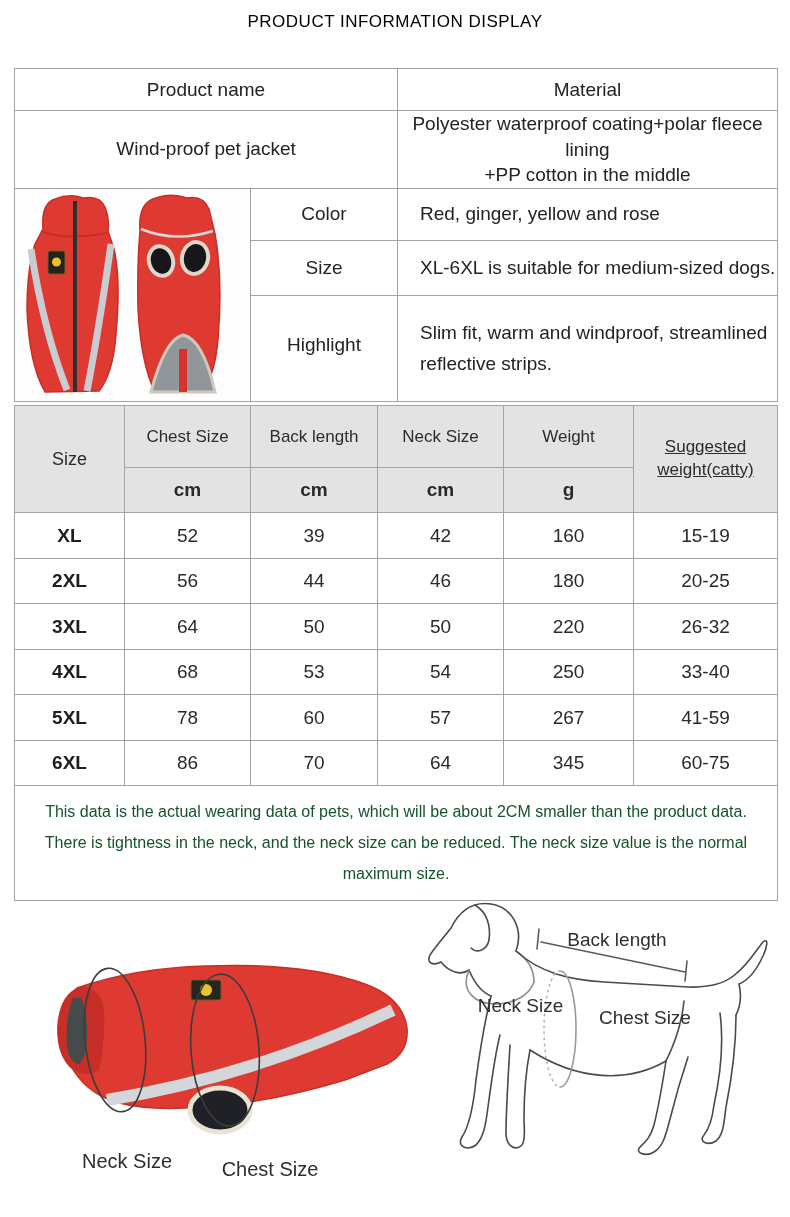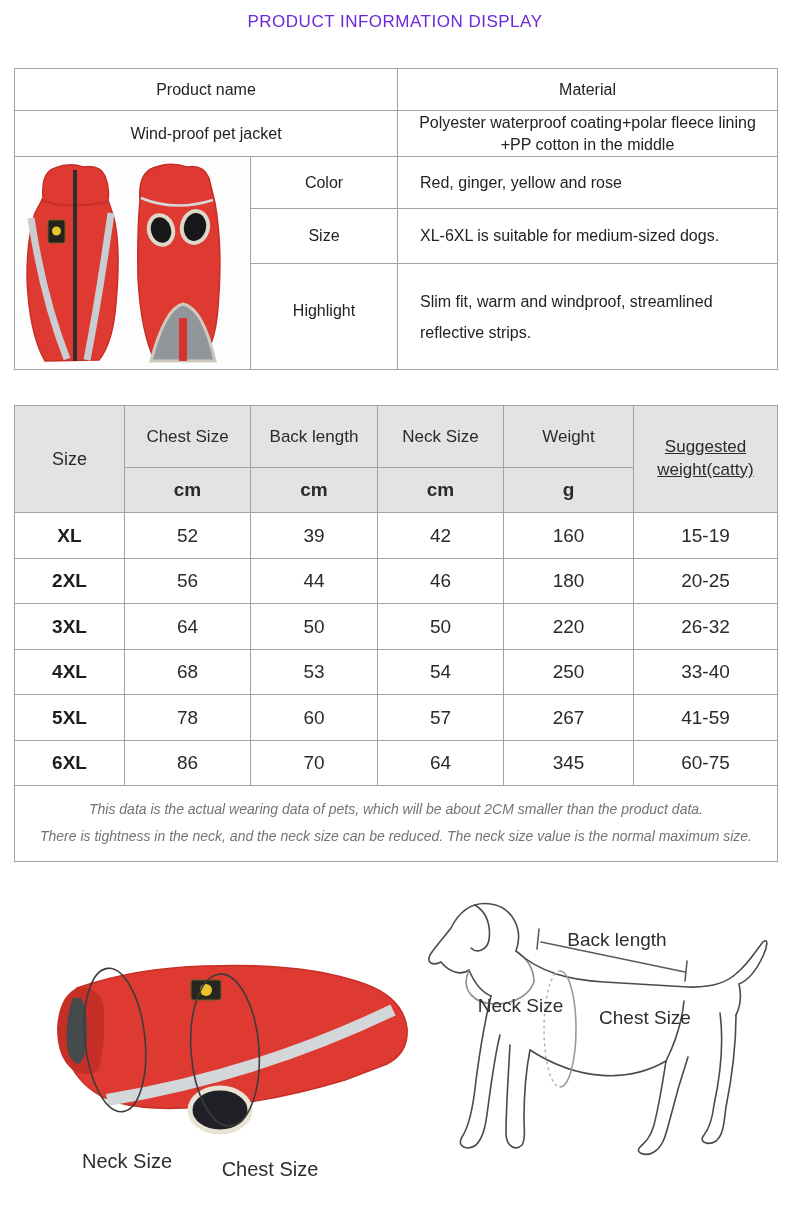--- a/index.html
+++ b/index.html
@@ -5,47 +5,47 @@
   html,body{margin:0;padding:0;}
   body{
     width:790px;height:1217px;position:relative;background:#ffffff;
     font-family:"Liberation Sans",sans-serif;color:#2a2a2a;overflow:hidden;
   }
   .abs{position:absolute;}
 
   
   #page-title{
     left:0;top:12px;width:790px;text-align:center;
-    font-size:17px;letter-spacing:.5px;color:#6d28d9;font-weight:500;
+    font-size:17px;letter-spacing:.5px;color:#000000;font-weight:500;
   }
 
   
   table{border-collapse:collapse;table-layout:fixed;}
   td{border:1px solid #a3a3a3;text-align:center;vertical-align:middle;padding:0;overflow:hidden;}
 
   
   #product-table{left:14px;top:68px;}
-  #product-table td{font-size:16px;color:#232323;}
+  #product-table td{font-size:19px;color:#232323;}
   #product-table .hdr{font-weight:400;}
   .material-val{font-size:15px;line-height:1.35;color:#2c2c2c;}
   .spec-label{font-size:17px;}
   .spec-value{text-align:left;padding-left:22px;font-size:17px;}
   .hl-label{vertical-align:top;padding-top:38px;}
   .hl-line{display:block;text-align:left;line-height:31px;}
   .img-cell{background:#fdfdfd;}
 
   
   #size-table{left:14px;top:405px;}
   #size-table td{font-size:19px;}
   #size-table .th{background:#e3e3e3;font-size:17px;font-weight:400;color:#2b2b2b;}
   #size-table .unit{background:#e3e3e3;font-weight:700;font-size:19px;}
   #size-table .size-col{font-weight:700;color:#1e1e1e;}
   #size-table .sugg{line-height:1.35;text-decoration:underline;}
   .notes-cell{padding:10px 8px !important;}
-  .note-line{font-size:14px;color:#737373;line-height:1.95;font-style:italic;}
+  .note-line{font-size:16px;color:#14532d;line-height:1.95;}
 
   
   .fig-label{font-size:19px;color:#2e2e2e;text-align:center;}
   .fig-label-lg{font-size:20px;}
   svg{display:block;}
 </style>
 </head>
 <body>
 
 <div class="abs" id="page-title">PRODUCT INFORMATION DISPLAY</div>

